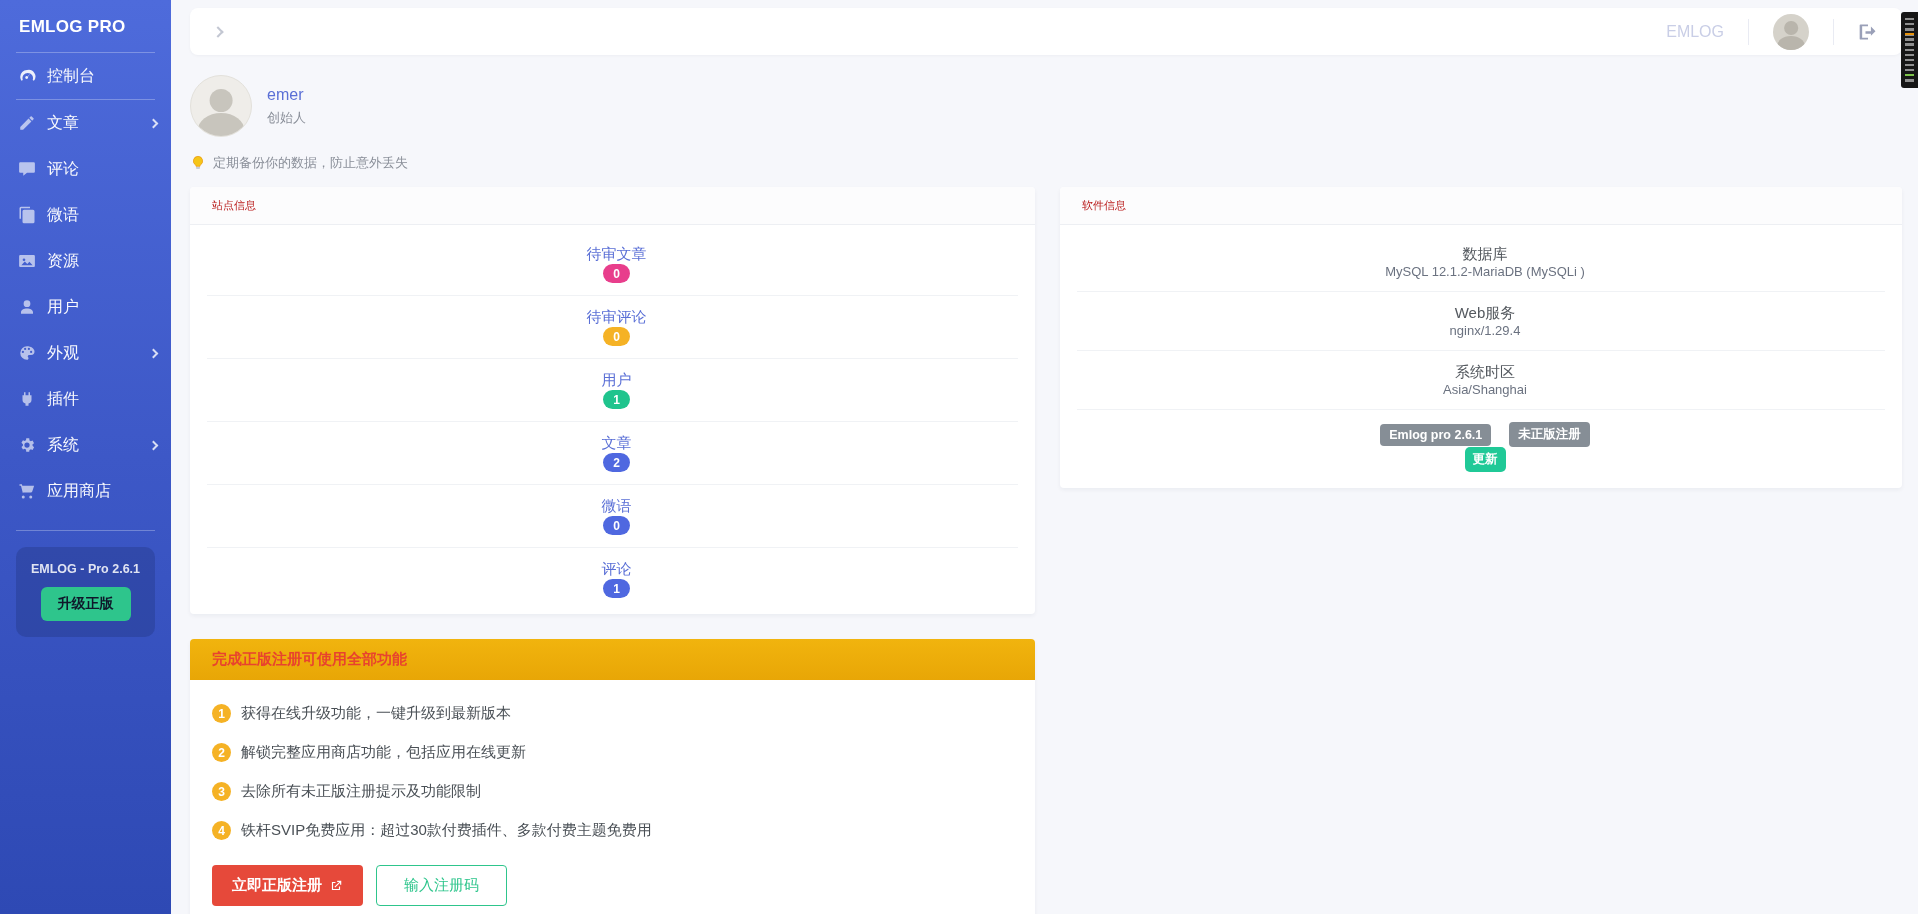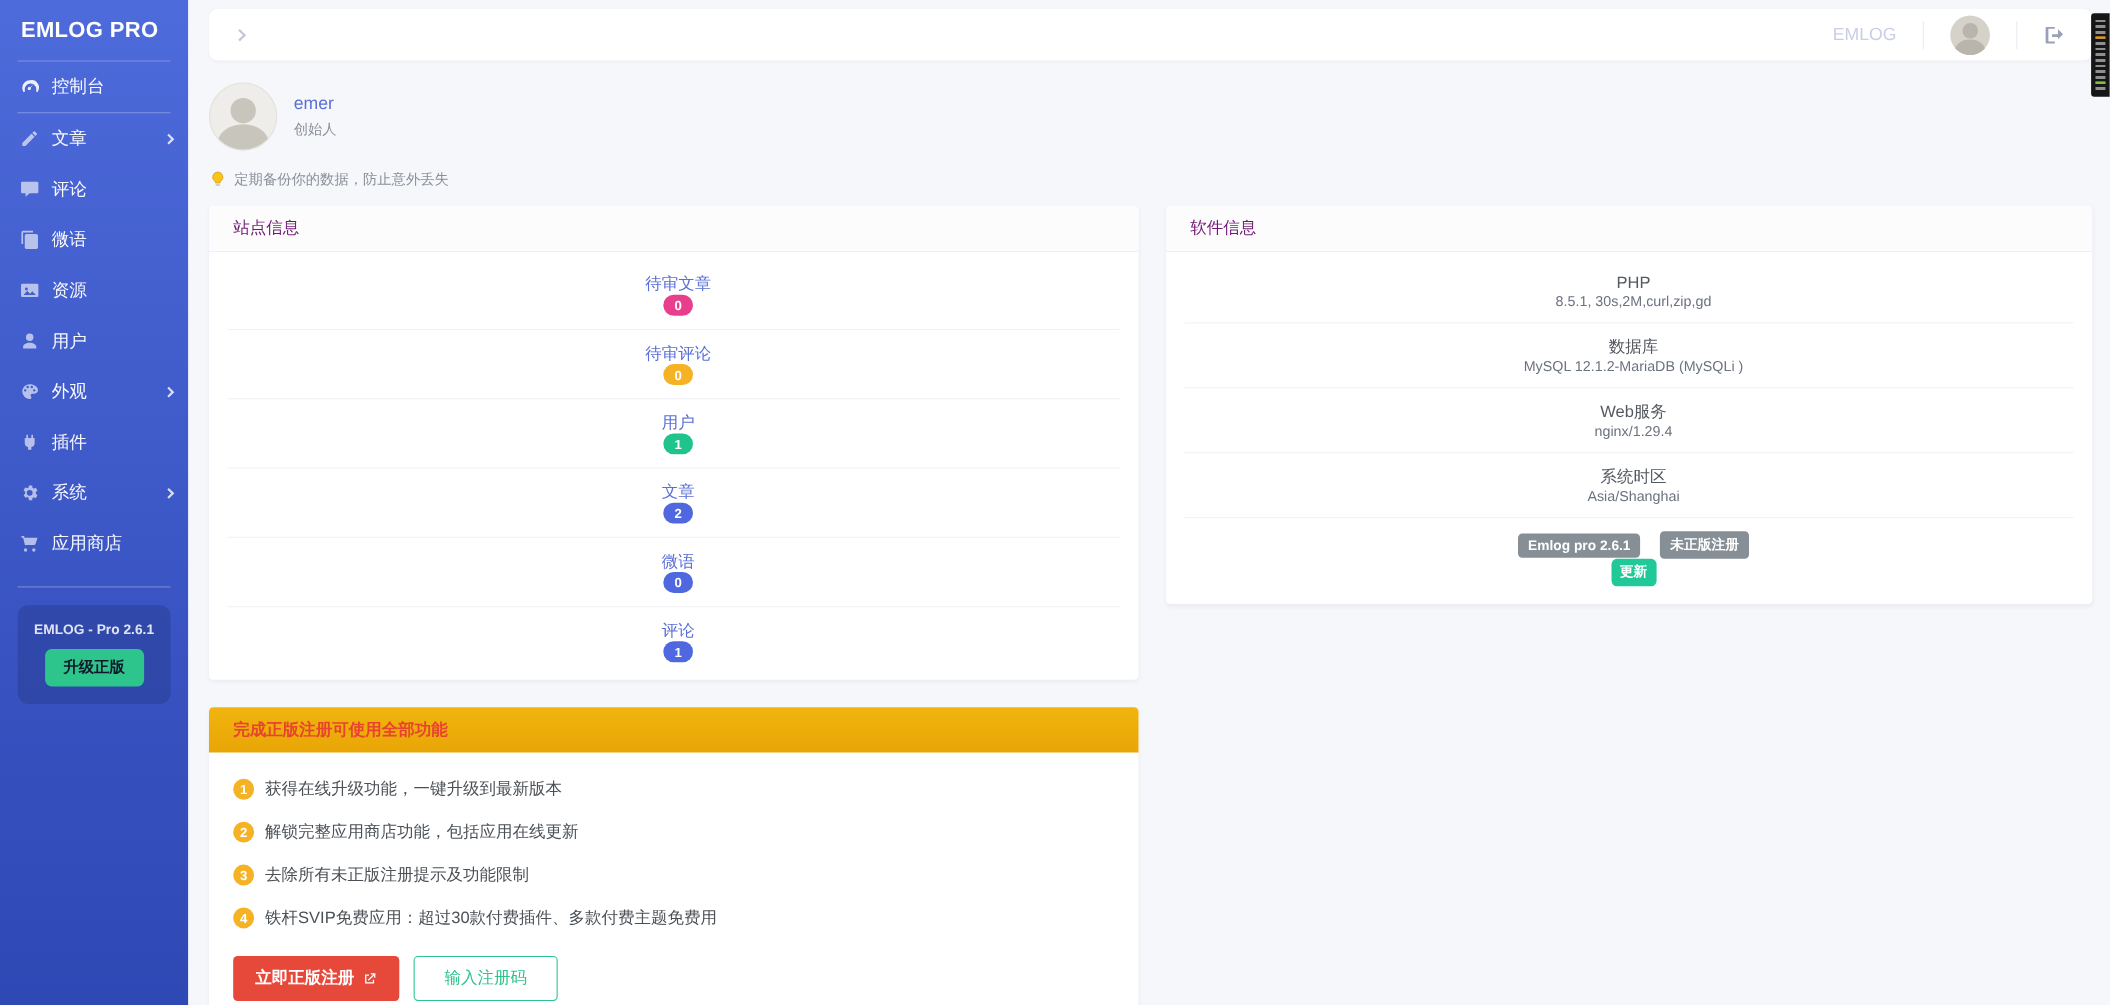--- a/index.html
+++ b/index.html
@@ -13,21 +13,21 @@
   }
 
   
   .sidebar {
     position:absolute; left:0; top:0; bottom:0; width:171px;
     background:linear-gradient(180deg,#4e6bdb 0%, #3d58c7 50%, #2e49b4 100%);
     color:#fff; z-index:5;
   }
   .logo {
     margin:0 16px; padding:17px 3px 15px;
-    font-size:20px; font-weight:bold; letter-spacing:.3px;
+    font-size:17px; font-weight:bold; letter-spacing:.3px;
     border-bottom:1px solid rgba(255,255,255,.28);
   }
   .nav-item {
     height:46px; padding:0 14px 0 18px;
     display:flex; align-items:center; gap:11px;
     font-size:16px; color:rgba(255,255,255,.96); cursor:pointer;
   }
   .nav-item .ic { width:18px; height:18px; flex:0 0 18px; opacity:.62; display:flex; }
   .nav-item.active .ic { opacity:.9; }
   .nav-item svg { width:18px; height:18px; fill:#fff; }
@@ -81,21 +81,21 @@
   .urole { color:#8a8f99; font-size:13px; }
 
   .tip { margin:17px 16px 0 19px; display:flex; align-items:center; gap:7px; color:#8a8f99; font-size:13px; }
   .tip svg { width:16px; height:16px; }
 
   
   .cards { display:flex; gap:25px; margin:15px 16px 0 19px; align-items:flex-start; }
   .card { background:#fff; border-radius:4px; box-shadow:0 2px 4px rgba(15,34,58,.05); }
   .card-head {
     padding:11px 22px; border-bottom:1px solid #edeff3; background:#fcfcfd;
-    color:#701a75; font-size:15px; border-radius:4px 4px 0 0;
+    color:#b91c1c; font-size:11px; border-radius:4px 4px 0 0;
   }
   .card-body { padding:8px 17px 4px; }
   .site-card { width:845px; }
   .soft-card { width:842px; }
   .info-row {
     display:flex; justify-content:space-between; align-items:center;
     padding:12px 2px 12px 10px; border-bottom:1px solid #f0f2f5; min-height:43px;flex-direction:column;
   }
   .info-row:last-child { border-bottom:none; }
   .row-link { color:#5a6fd6; font-size:15px; cursor:pointer; }
@@ -335,24 +335,20 @@
           <span class="row-link">评论</span>
           <span class="badge-count" data-color="blue">1</span>
         </div>
       </div>
     </div>
 
     <div class="card soft-card">
       <div class="card-head">软件信息</div>
       <div class="card-body">
         <div class="info-row">
-          <span class="row-label">PHP</span>
-          <span class="row-value">8.5.1, 30s,2M,curl,zip,gd</span>
-        </div>
-        <div class="info-row">
           <span class="row-label">数据库</span>
           <span class="row-value">MySQL 12.1.2-MariaDB (MySQLi )</span>
         </div>
         <div class="info-row">
           <span class="row-label">Web服务</span>
           <span class="row-value">nginx/1.29.4</span>
         </div>
         <div class="info-row">
           <span class="row-label">系统时区</span>
           <span class="row-value">Asia/Shanghai</span>

